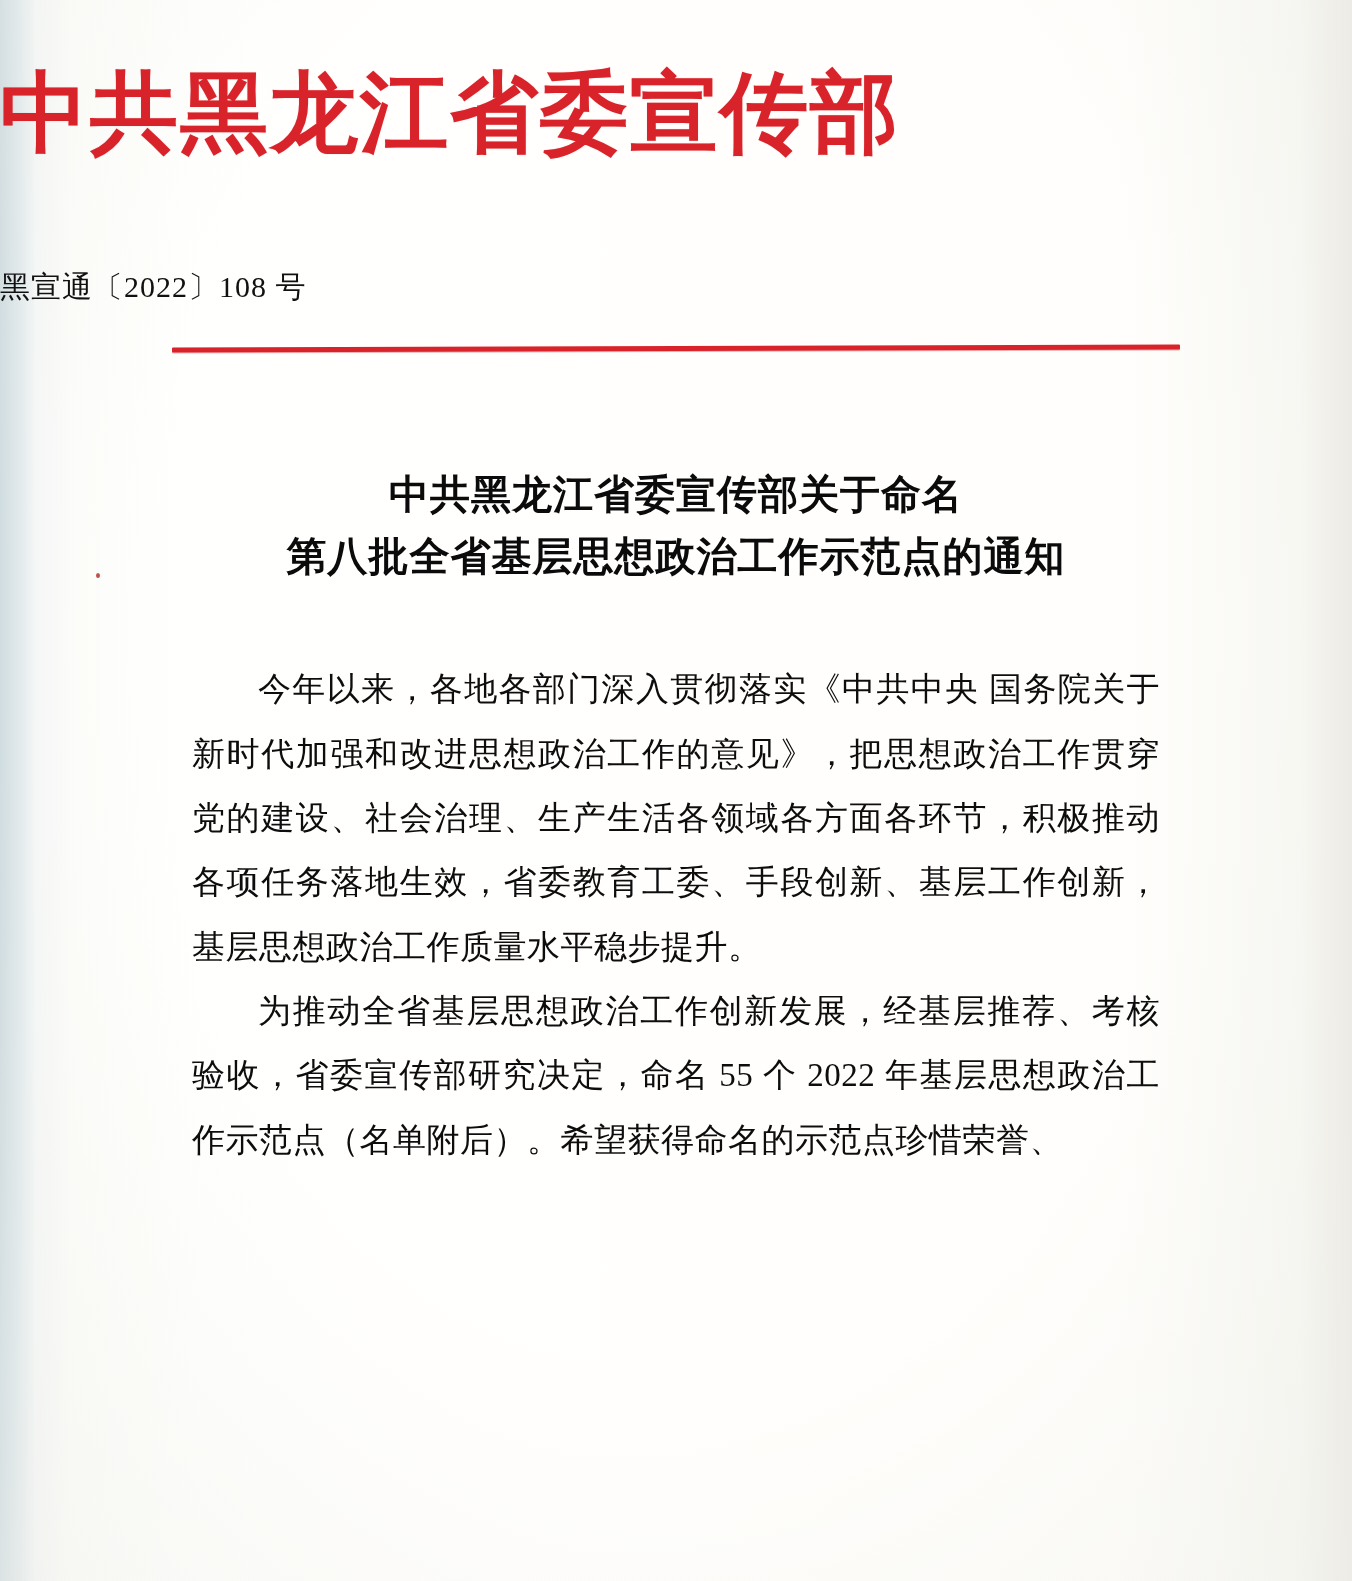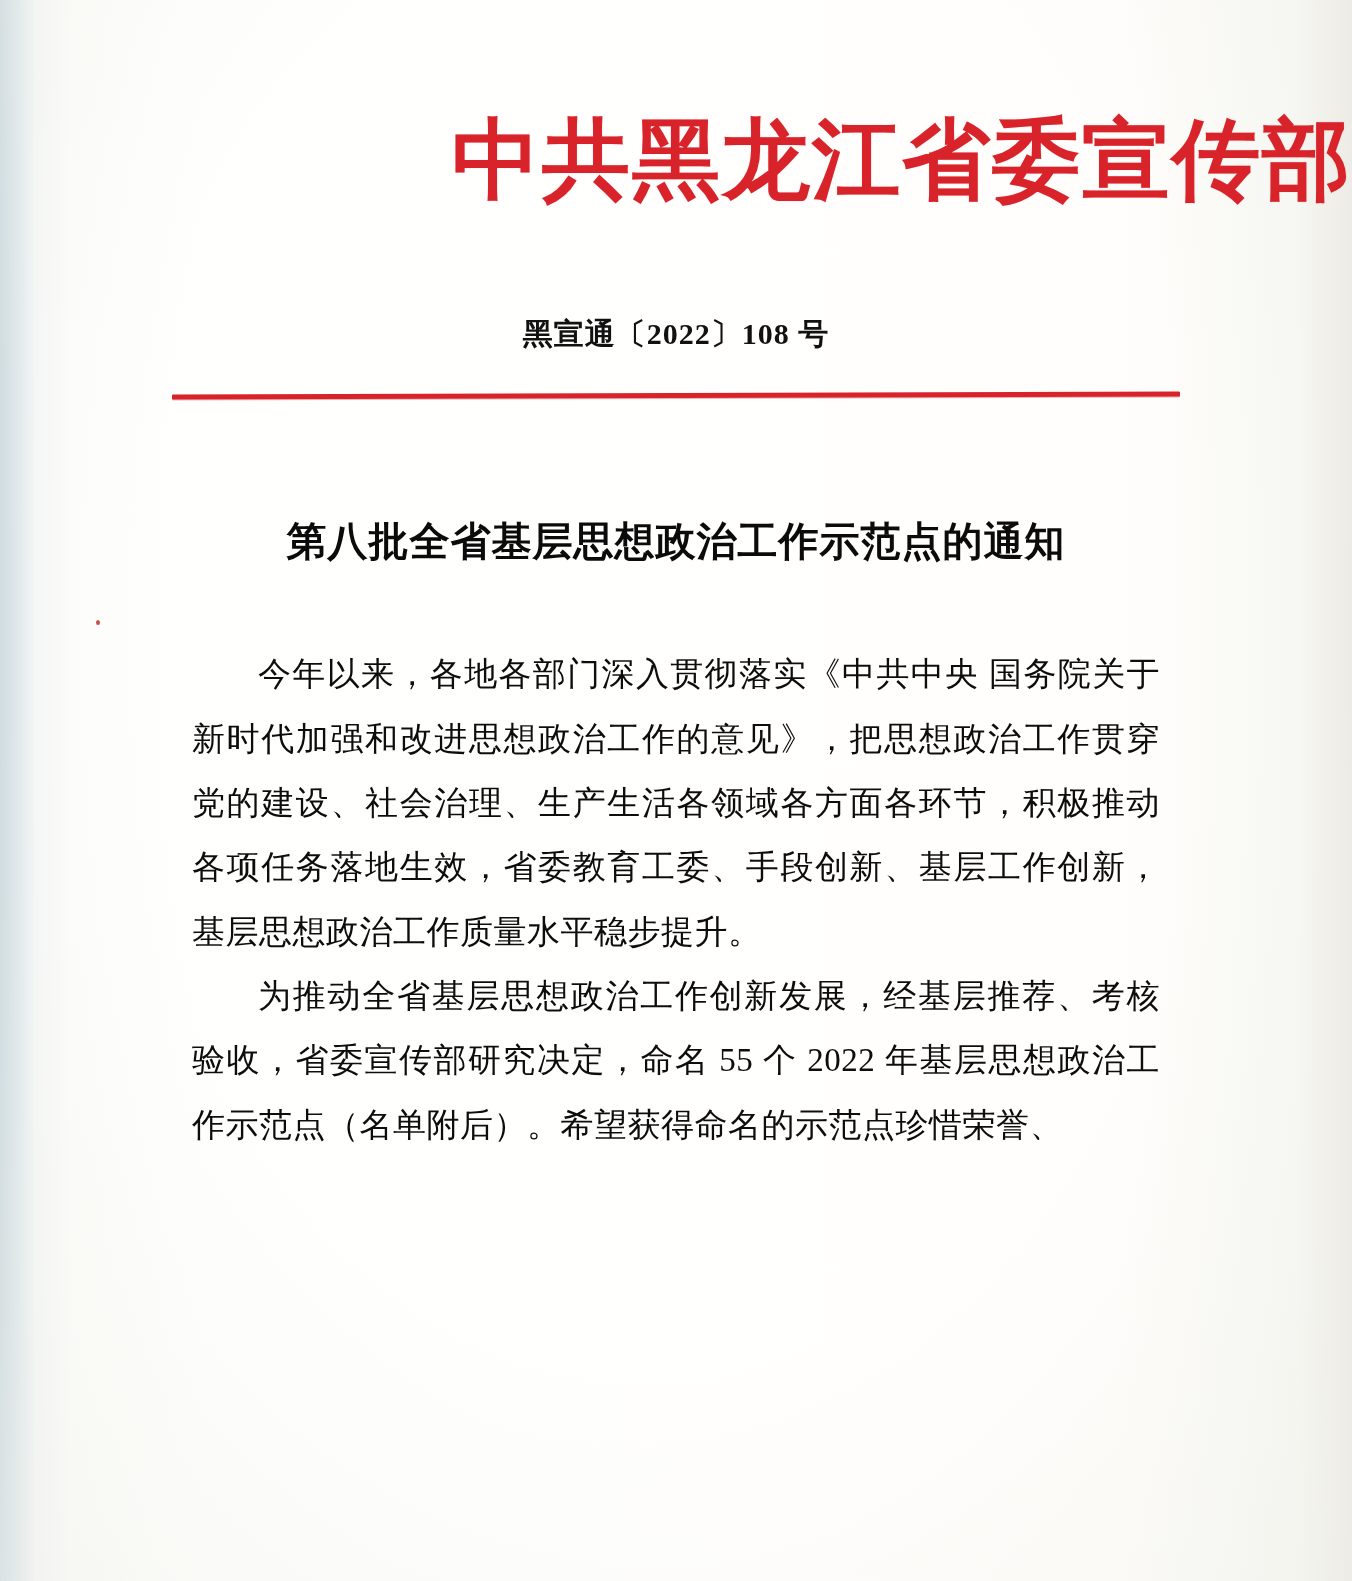--- a/index.html
+++ b/index.html
@@ -40,40 +40,38 @@
     pointer-events: none;
   }
 
   .content {
     position: relative;
     z-index: 2;
   }
 
   
   .masthead {
-    text-align: right;
-    margin-top: 114px;
+    text-align: left;
+    margin-top: 67px;
     color: #d8232a;
     font-family: "Liberation Sans", "DejaVu Sans", sans-serif;
     font-weight: bold;
     font-size: 88px;
     letter-spacing: 2px;
     line-height: 1.05;
     text-shadow: 0 0 1px rgba(216,35,42,0.35);
     white-space: nowrap;
   }
 
   
   .doc-number {
-    text-align: center;
     margin-top: 108px;
     font-size: 30px;
     letter-spacing: 1px;
     color: #111;
-    font-weight: bold;
   }
 
   
   .red-rule-wrap {
     margin-top: 38px;
     display: flex;
     justify-content: center;
   }
   .red-rule {
     width: 1008px;
@@ -141,20 +139,21 @@
 
     <div class="doc-number">黑宣通〔2022〕108 号</div>
 
     <div class="red-rule-wrap">
       <div class="red-rule"></div>
     </div>
 
     <div class="scan-dot"></div>
 
     <div class="doc-title">
+      <span class="line">中共黑龙江省委宣传部关于命名</span>
       <span class="line">第八批全省基层思想政治工作示范点的通知</span>
     </div>
 
     <div class="body-text">
       <p class="indent">今年以来，各地各部门深入贯彻落实《中共中央 国务院关于新时代加强和改进思想政治工作的意见》，把思想政治工作贯穿党的建设、社会治理、生产生活各领域各方面各环节，积极推动各项任务落地生效，省委教育工委、手段创新、基层工作创新，基层思想政治工作质量水平稳步提升。</p>
       <p class="indent">为推动全省基层思想政治工作创新发展，经基层推荐、考核验收，省委宣传部研究决定，命名 55 个 2022 年基层思想政治工作示范点（名单附后）。希望获得命名的示范点珍惜荣誉、</p>
     </div>
 
   </div>
 </div>

